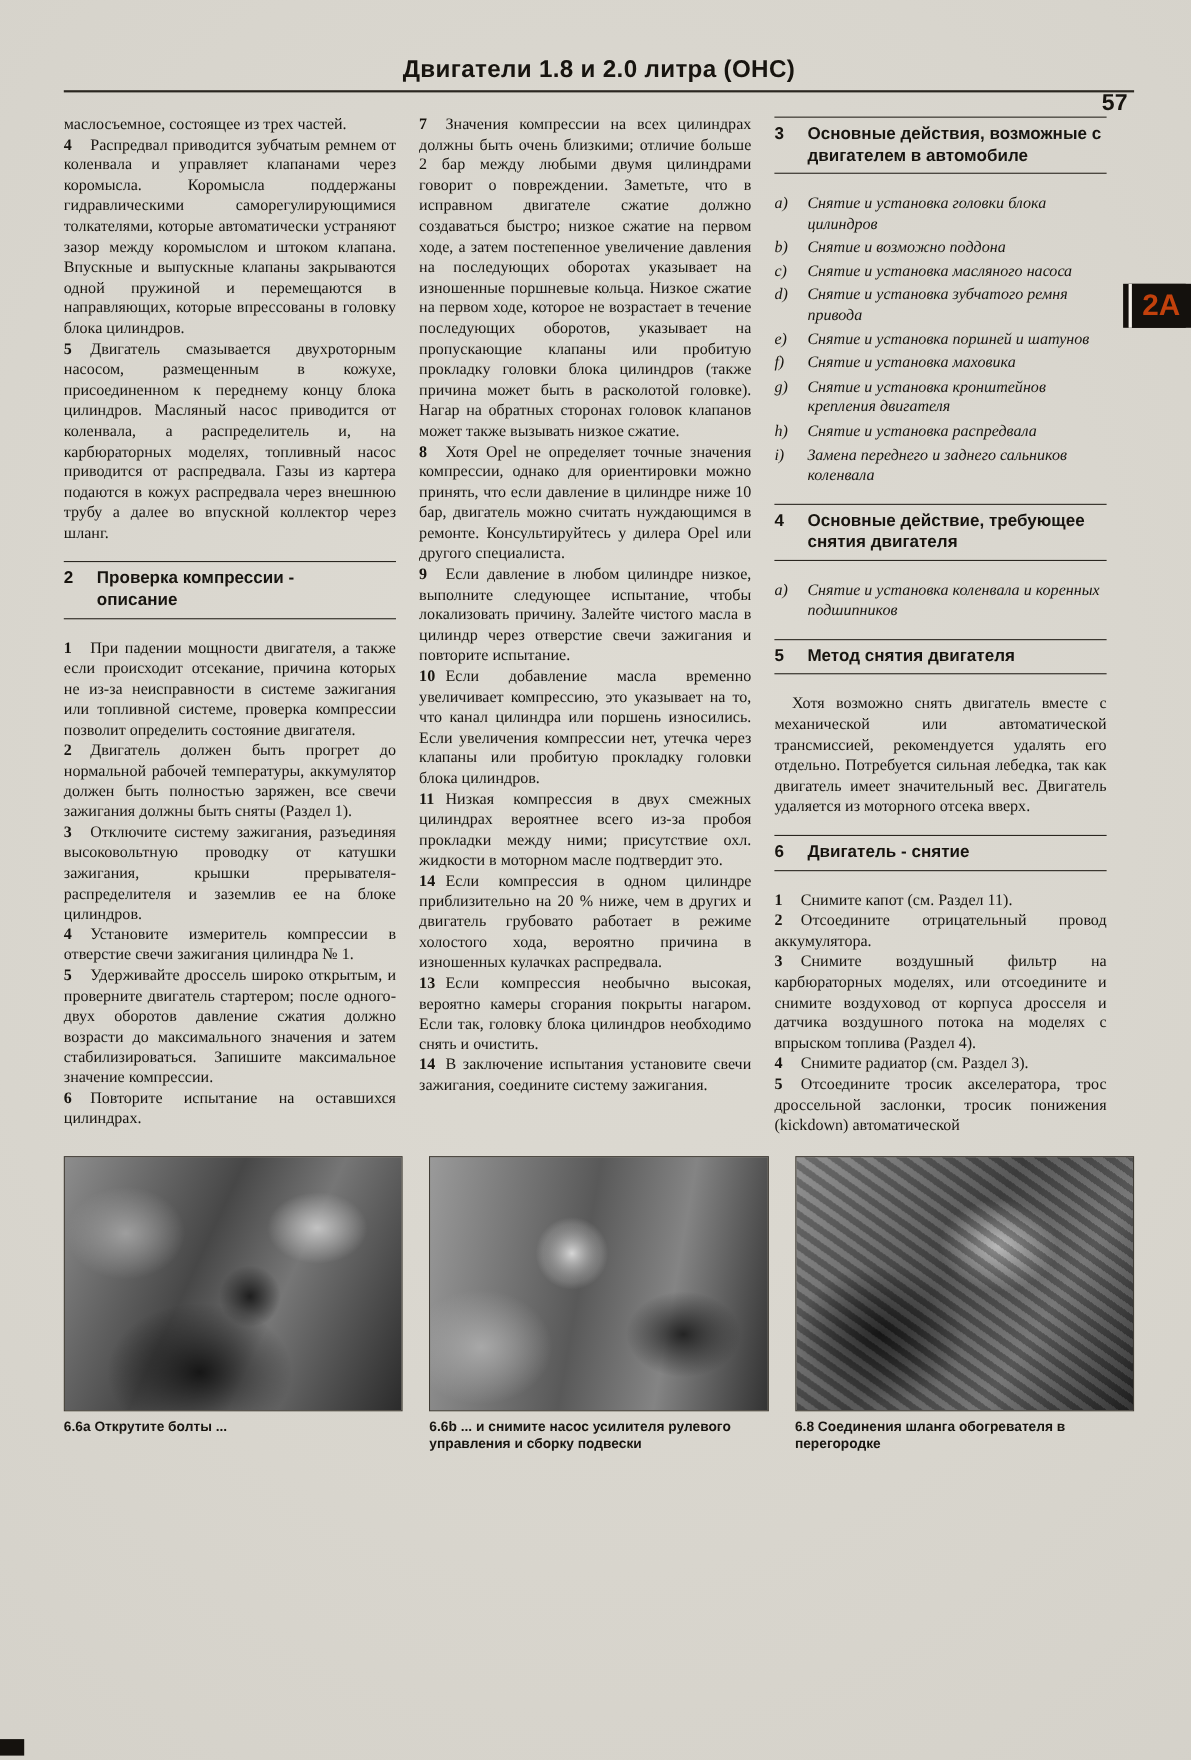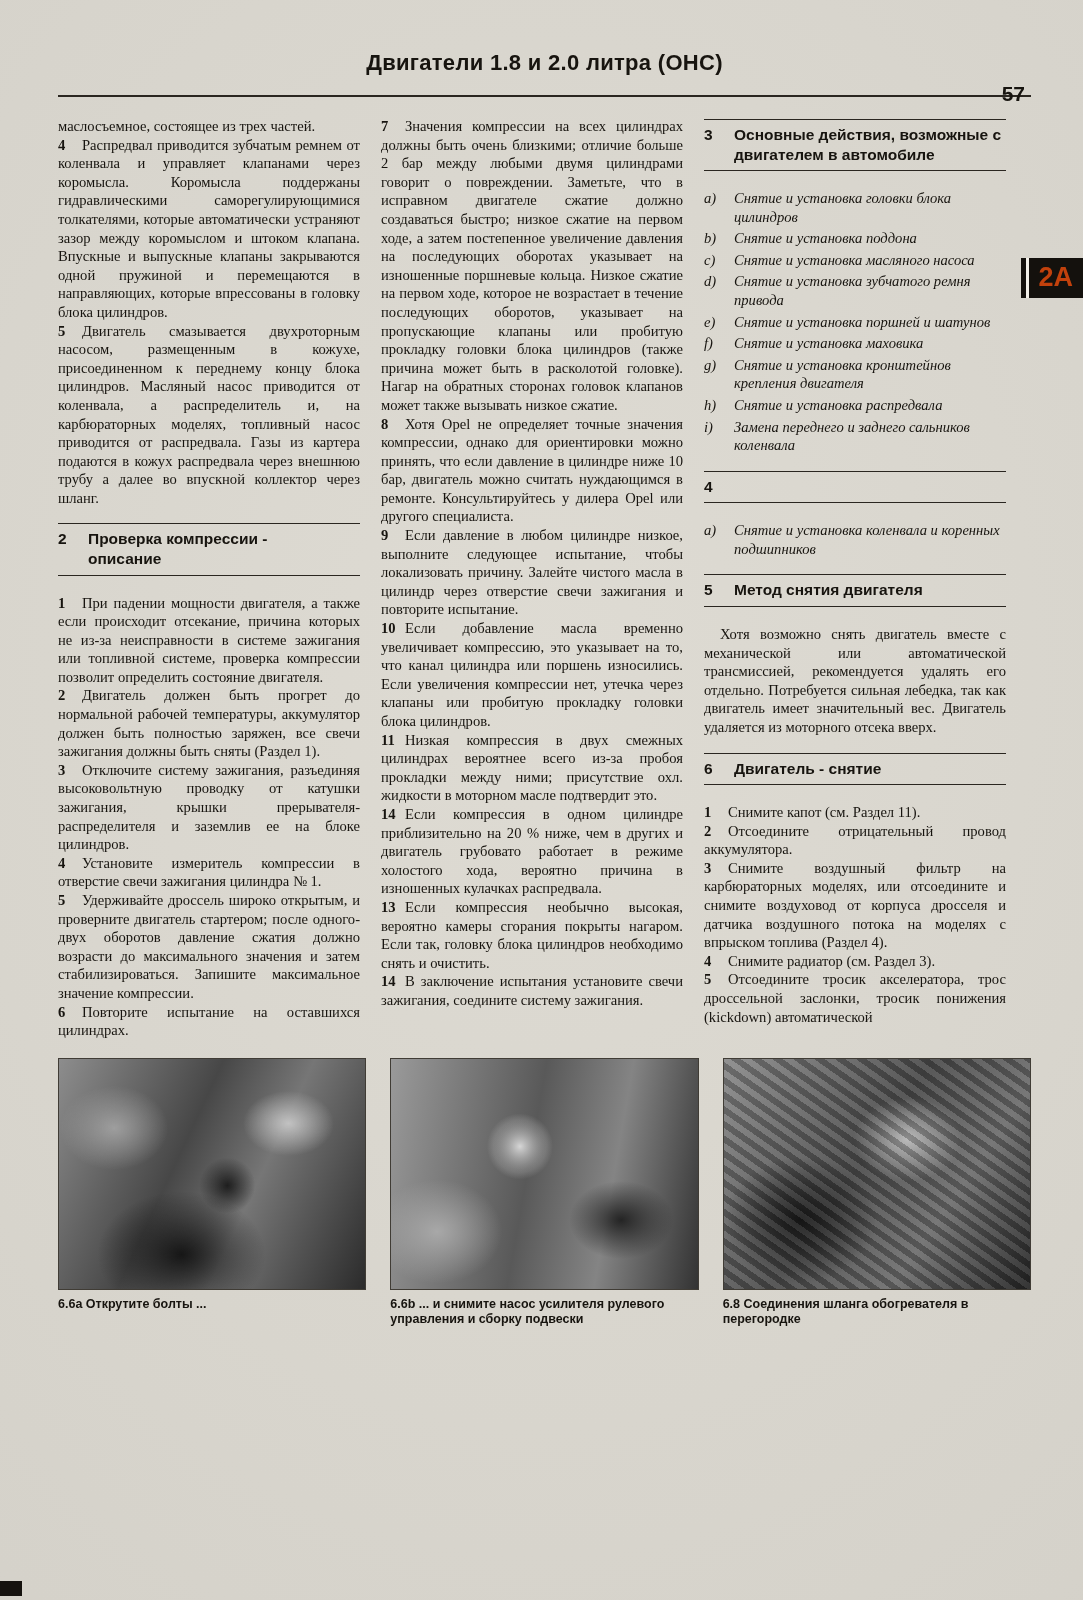--- a/index.html
+++ b/index.html
@@ -4,21 +4,21 @@
 <style>
   * { margin:0; padding:0; box-sizing:border-box; }
   html,body { background:#b8b5ae; }
   body { width:1083px; font-family:"Liberation Serif", serif; color:#17140f; }
   .page {
     position:relative; width:1083px; min-height:1600px;
     background:radial-gradient(1400px 1800px at 50% 42%, #dedbd3 0%, #d4d1c9 70%, #c9c6be 100%);
     padding:50px 52px 30px 58px; overflow:hidden;
   }
   
-  .header { position:relative; border-bottom:2px solid #2a2620; padding-bottom:19px; margin-bottom:20px; }
+  .header { position:relative; border-bottom:2px solid #2a2620; padding-bottom:6px; margin-bottom:20px; }
   .header .title {
     display:block; text-align:center; font-family:"Liberation Sans", sans-serif;
     font-weight:bold; font-size:22px; letter-spacing:.3px;
   }
   .header .pnum {
     position:absolute; right:6px; top:1px; font-family:"Liberation Sans", sans-serif;
     font-weight:bold; font-size:21px;margin-top:31px;
   }
   
   .tab {
@@ -116,21 +116,21 @@
         <div class="heading">
           <span class="h-num">3</span>
           <span class="h-text"><span class="h-bold">Основные действия, возможные с двигателем в автомобиле</span></span>
         </div>
         <div class="item">
           <span class="i-letter">a)</span>
           <span class="i-text">Снятие и установка головки блока цилиндров</span>
         </div>
         <div class="item">
           <span class="i-letter">b)</span>
-          <span class="i-text">Снятие и установка поддона</span>
+          <span class="i-text">Снятие и возможно поддона</span>
         </div>
         <div class="item">
           <span class="i-letter">c)</span>
           <span class="i-text">Снятие и установка масляного насоса</span>
         </div>
         <div class="item">
           <span class="i-letter">d)</span>
           <span class="i-text">Снятие и установка зубчатого ремня привода</span>
         </div>
         <div class="item">
@@ -148,20 +148,21 @@
         <div class="item">
           <span class="i-letter">h)</span>
           <span class="i-text">Снятие и установка распредвала</span>
         </div>
         <div class="item">
           <span class="i-letter">i)</span>
           <span class="i-text">Замена переднего и заднего сальников коленвала</span>
         </div>
         <div class="heading">
           <span class="h-num">4</span>
+          <span class="h-text"><span class="h-bold">Основные действие, требующее снятия двигателя</span></span>
         </div>
         <div class="item">
           <span class="i-letter">a)</span>
           <span class="i-text">Снятие и установка коленвала и коренных подшипников</span>
         </div>
         <div class="heading">
           <span class="h-num">5</span>
           <span class="h-text"><span class="h-bold">Метод снятия двигателя</span></span>
         </div>
         <p class="para indent"><span>Хотя возможно снять двигатель вместе с механической или автоматической трансмиссией, рекомендуется удалять его отдельно. Потребуется сильная лебедка, так как двигатель имеет значительный вес. Двигатель удаляется из моторного отсека вверх.</span></p>

